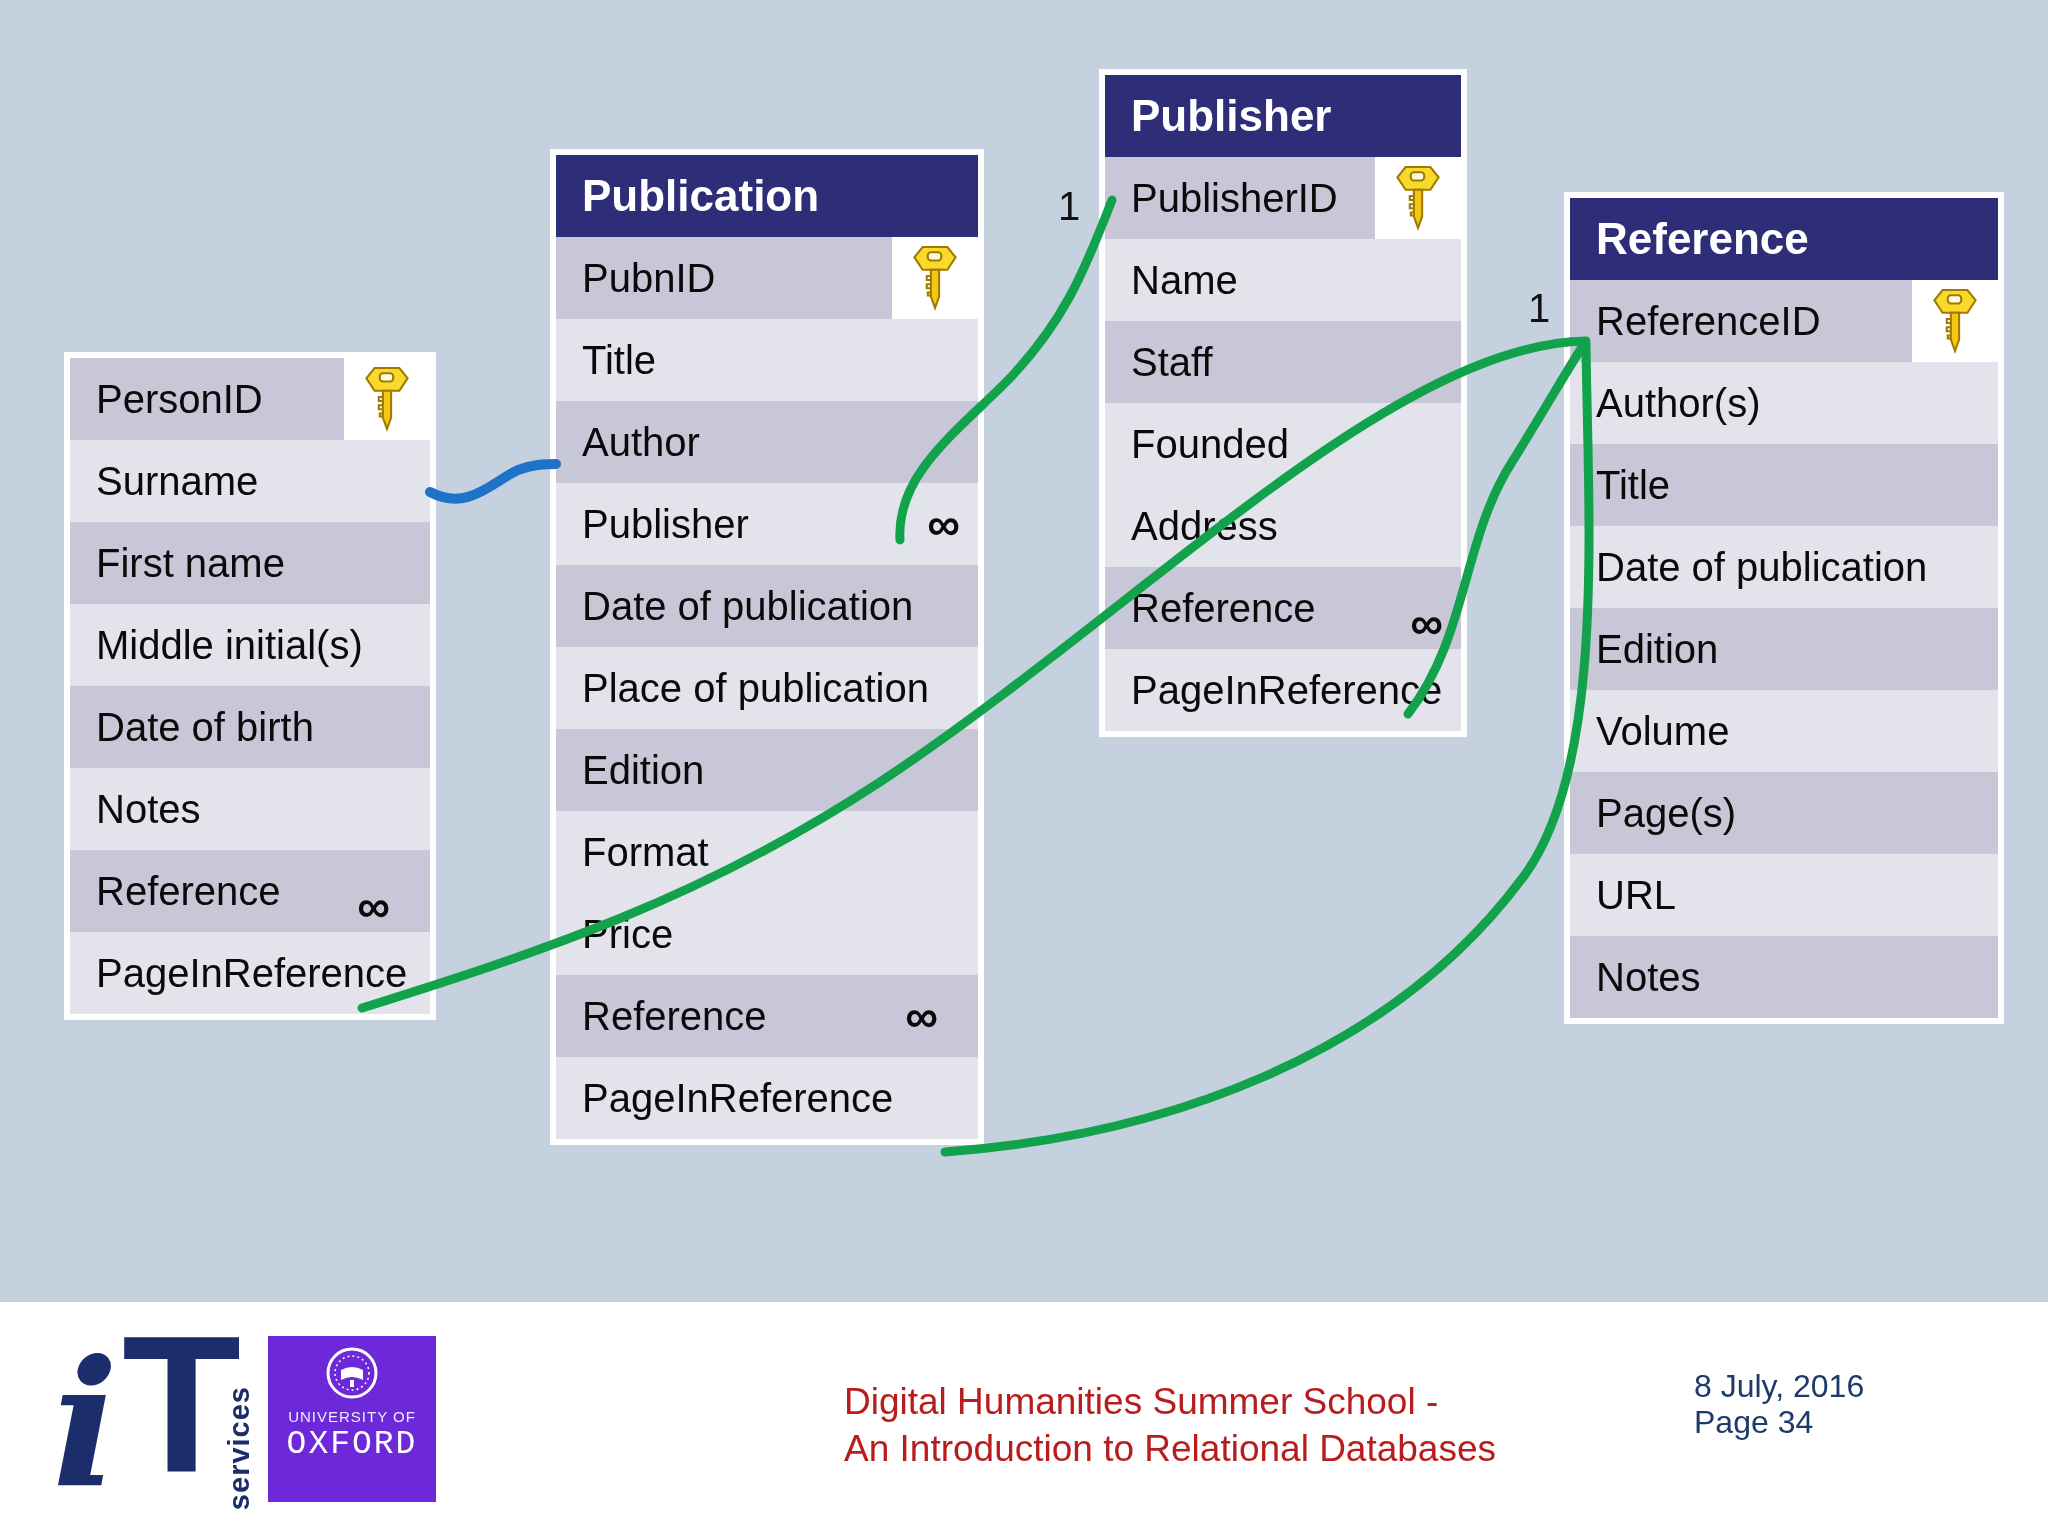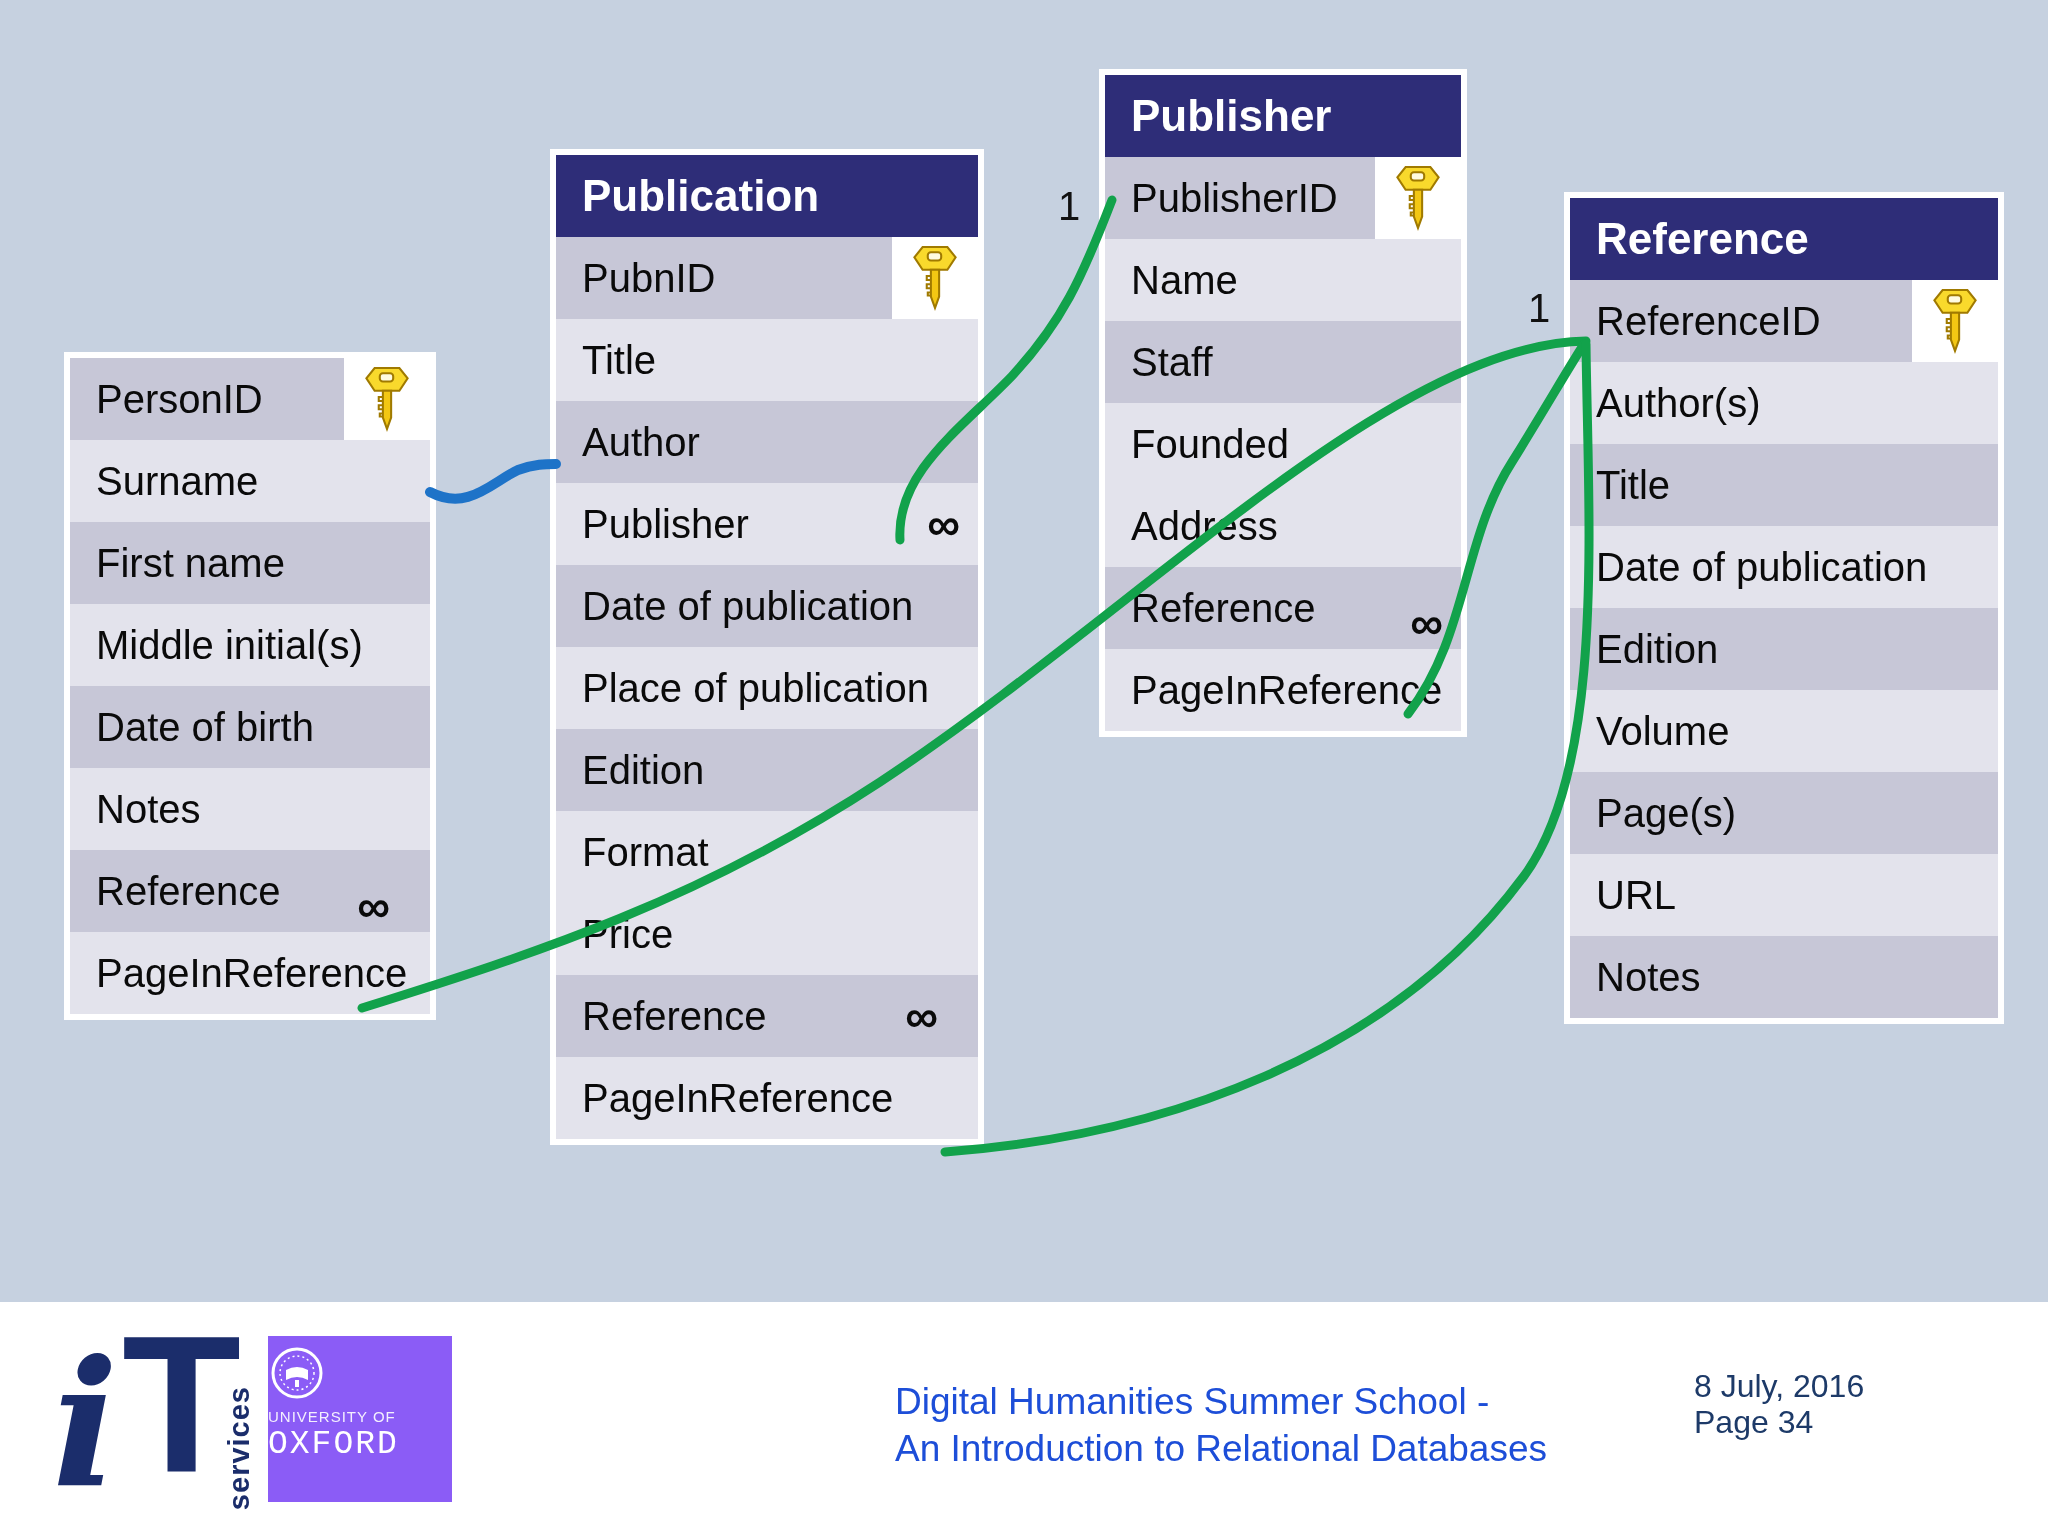--- a/index.html
+++ b/index.html
@@ -24,32 +24,32 @@
   .inf-sym{font-size:46px;font-weight:bold;line-height:1;display:flex;align-items:center;padding-right:40px}
   .inf-mid{padding-right:18px}
   .inf-low{margin-top:30px}
 
   
   .links{position:absolute;left:0;top:0;z-index:5;pointer-events:none}
 
   .one-label{position:absolute;z-index:6;font-size:40px;color:#111;z-index:6}
 
   
-  .footer-title{position:absolute;left:895px;top:1378px;font-size:37px;line-height:47px;color:#1d4ed8;z-index:3}
+  .footer-title{position:absolute;left:844px;top:1378px;font-size:37px;line-height:47px;color:#b91c1c;z-index:3}
   .footer-date{position:absolute;left:1694px;top:1368px;font-size:32px;line-height:36px;color:#1d3a68;z-index:3}
 
   .it-logo{position:absolute;left:52px;top:1322px;width:200px;height:190px;color:#1b2d6b;z-index:3}
   .it-i{position:absolute;left:0;bottom:0;font-family:"DejaVu Serif",serif;font-style:italic;
         font-weight:bold;font-size:175px;line-height:1}
   .it-t{position:absolute;left:70px;top:6px;font-size:195px;font-weight:bold;line-height:0.78}
   .it-services{position:absolute;right:-4px;bottom:2px;writing-mode:vertical-rl;transform:rotate(180deg);
         font-size:29px;font-weight:bold;letter-spacing:1px}
 
-  .ox-logo{position:absolute;left:268px;top:1336px;width:184px;height:166px;background:#8b5cf6;
-        color:#fff;z-index:3}
+  .ox-logo{position:absolute;left:268px;top:1336px;width:168px;height:166px;background:#6d28d9;
+        color:#fff;text-align:center;z-index:3}
   .ox-crest{margin-top:8px}
   .ox-u{font-size:15px;letter-spacing:1px;margin-top:2px;opacity:.9}
   .ox-o{font-family:Liberation Mono, monospace;font-size:33px;letter-spacing:2px;margin-top:1px}
 </style>
 </head>
 <body>
 
 <div class="slide-bg"></div>
 
 <div class="etable" style="left:64px;top:352px;width:372px">

